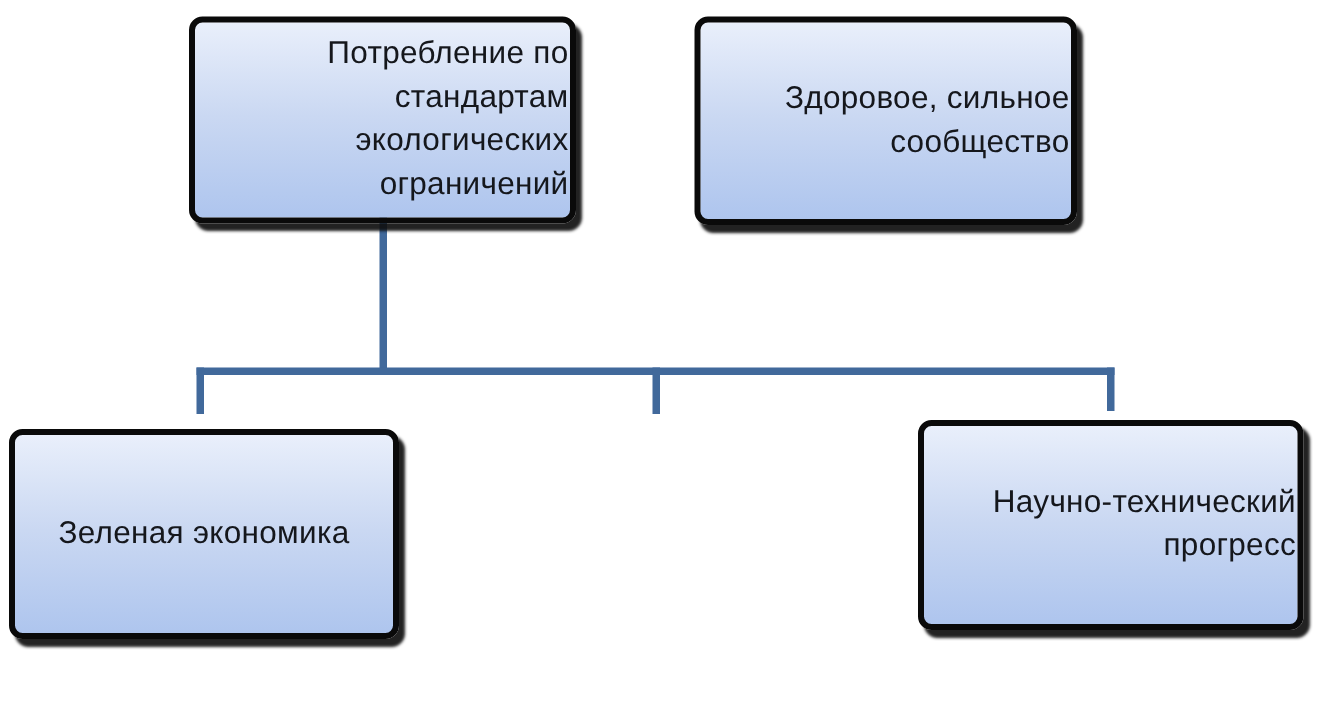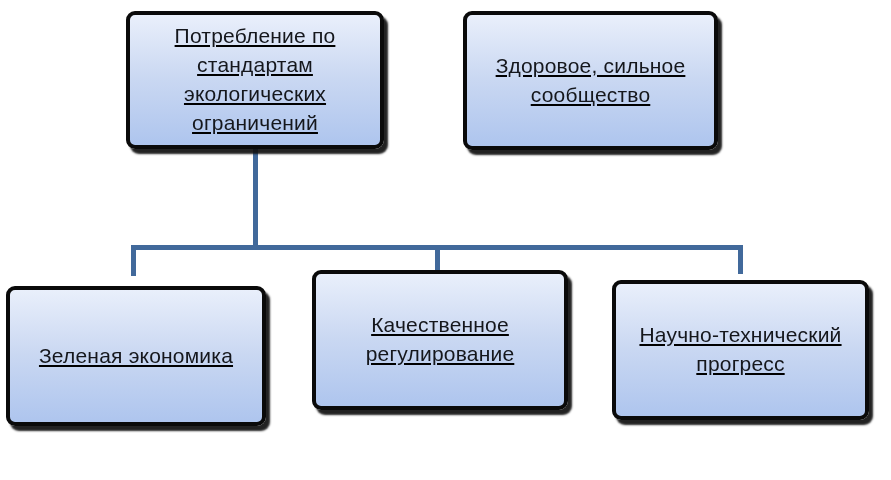--- a/index.html
+++ b/index.html
@@ -29,23 +29,22 @@
     border: 4px solid var(--node-border);
     border-radius: 9px;
     background: linear-gradient(180deg,
       var(--node-fill-top) 0%,
       var(--node-fill-mid) 48%,
       var(--node-fill-bottom) 100%);
     box-shadow: 4px 5px 2px rgba(15, 15, 15, 0.92);
     display: flex;
     align-items: center;
     justify-content: center;
-    text-align: center;
+    text-align: right;
     padding: 4px 1px;
-    text-decoration: underline;
   }
   .node-label {
     color: var(--text);
     font-size: 21px;
     line-height: 1.38;
     letter-spacing: 0.2px;
   }
   .connector {
     position: absolute;
     z-index: 1;
@@ -80,21 +79,18 @@
   </div>
 
   <div class="node node-community">
     <span class="node-label">Здоровое, сильное сообщество</span>
   </div>
 
   <div class="node node-green-economy">
     <span class="node-label">Зеленая экономика</span>
   </div>
 
-  <div class="node node-regulation">
-    <span class="node-label">Качественное регулирование</span>
-  </div>
 
   <div class="node node-progress">
     <span class="node-label">Научно-технический прогресс</span>
   </div>
 
 </div>
 
 </body></html>

